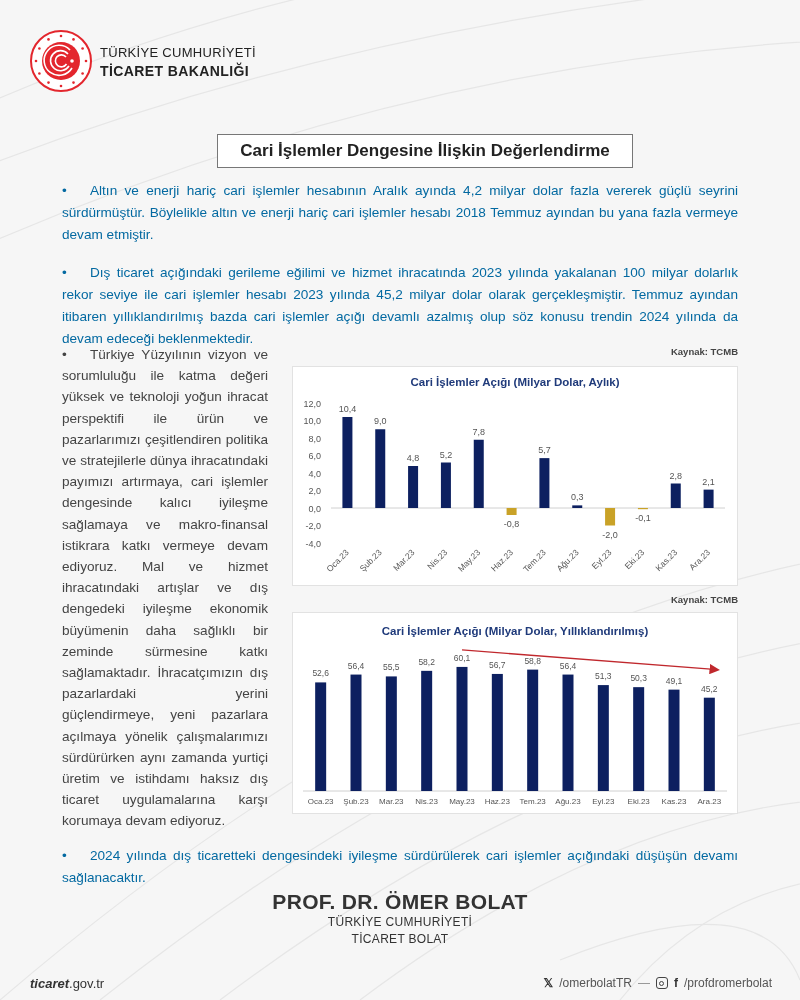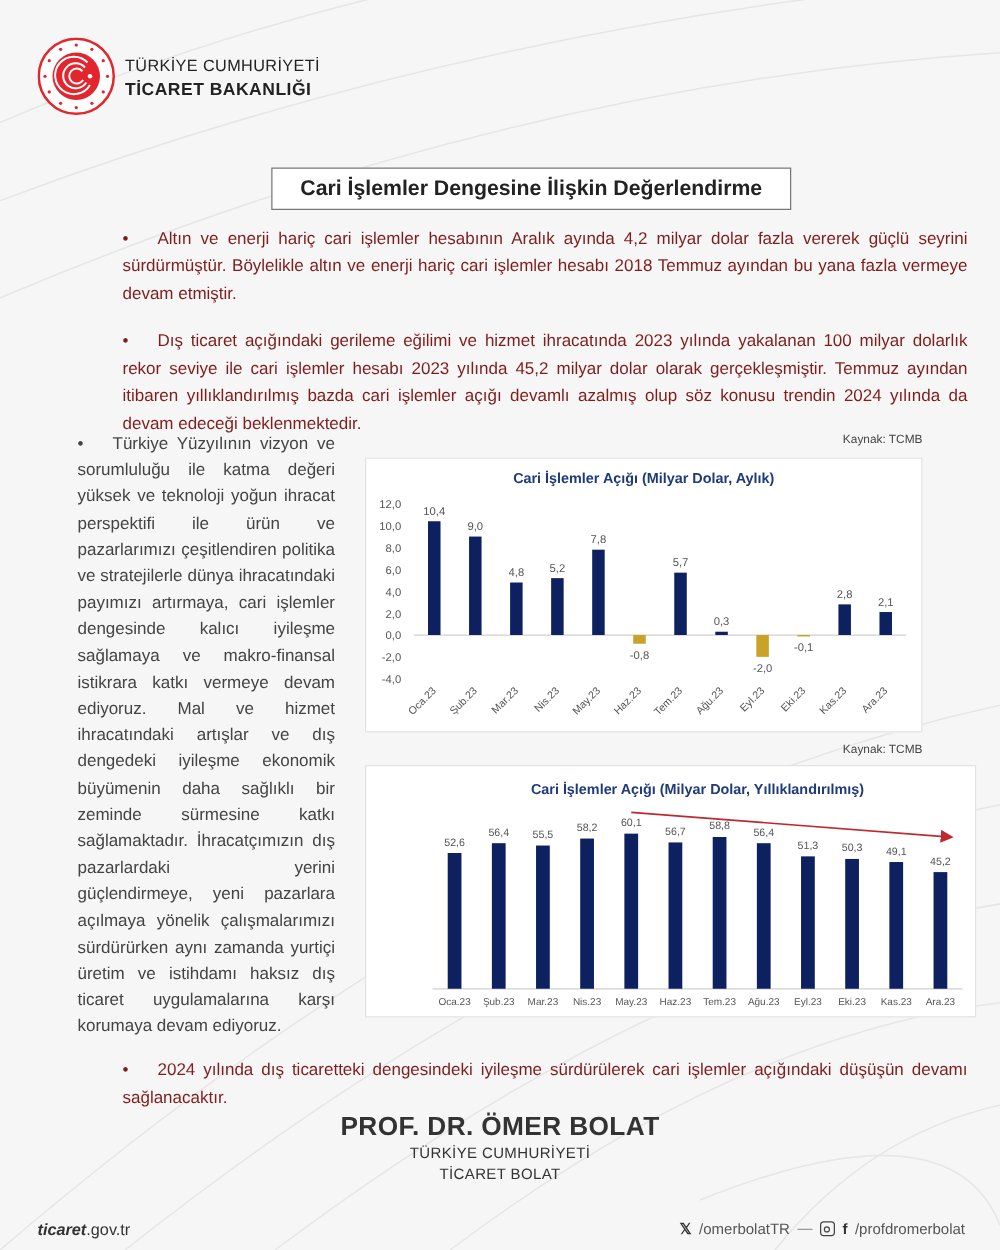--- a/index.html
+++ b/index.html
@@ -4,24 +4,24 @@
 <style>
   html,body{margin:0;padding:0;}
   body{width:800px;height:1000px;position:relative;overflow:hidden;background:#f6f6f6;font-family:"Liberation Sans",sans-serif;color:#333;}
   .bg-lines{position:absolute;left:0;top:0;width:800px;height:1000px;z-index:0;}
   .layer{position:absolute;z-index:1;}
   .logo{left:30px;top:30px;width:62px;height:62px;}
   .brand{left:100px;top:44px;line-height:18px;color:#222;}
   .brand .l1{font-size:13px;letter-spacing:0.3px;}
   .brand .l2{font-size:14px;font-weight:bold;letter-spacing:0.4px;}
   .title-box{left:193px;top:134px;width:414px;height:32px;border:1px solid #777;background:#fff;display:flex;align-items:center;justify-content:center;font-weight:bold;font-size:17px;color:#222;margin-left:24px;}
-  .para{left:62px;width:676px;font-size:13.6px;line-height:22px;text-align:justify;color:#7f1d1d;margin-left:36px;}
+  .para{left:62px;width:676px;font-size:13.6px;line-height:22px;text-align:justify;color:#0369a1;}
   .para .bullet{display:inline-block;width:28px;}
   .col-text{left:62px;top:344px;width:206px;font-size:13.6px;line-height:21.2px;text-align:justify;color:#444;}
-  .source{font-size:9.5px;color:#444;}
+  .source{font-size:9.5px;color:#444;font-weight:bold;}
   .chart-box{background:#fff;border:1px solid #e2e2e2;}
   .sig{left:0;width:800px;text-align:center;color:#333;}
   .sig .name{font-size:21px;font-weight:bold;letter-spacing:0.3px;}
   .sig .sub{font-size:12px;line-height:17px;letter-spacing:0.3px;}
   .footer-left{left:30px;top:976px;font-size:13px;color:#333;}
   .footer-left b{font-weight:bold;font-style:italic;}
   .footer-right{right:28px;top:976px;font-size:12px;color:#555;display:flex;align-items:center;gap:6px;}
   svg text{font-family:"Liberation Sans",sans-serif;}
 </style>
 </head>
@@ -141,21 +141,21 @@
         <text x="253.41666666666669" y="186" text-anchor="end" font-size="8.5" fill="#555" transform="rotate(-45 253.41666666666669 186)">Tem.23</text>
         <text x="286.25" y="186" text-anchor="end" font-size="8.5" fill="#555" transform="rotate(-45 286.25 186)">Ağu.23</text>
         <text x="319.08333333333337" y="186" text-anchor="end" font-size="8.5" fill="#555" transform="rotate(-45 319.08333333333337 186)">Eyl.23</text>
         <text x="351.9166666666667" y="186" text-anchor="end" font-size="8.5" fill="#555" transform="rotate(-45 351.9166666666667 186)">Eki.23</text>
         <text x="384.75" y="186" text-anchor="end" font-size="8.5" fill="#555" transform="rotate(-45 384.75 186)">Kas.23</text>
         <text x="417.58333333333337" y="186" text-anchor="end" font-size="8.5" fill="#555" transform="rotate(-45 417.58333333333337 186)">Ara.23</text>
       </g>
   </svg>
 </div>
 
-<div class="layer chart-box" style="left:292px;top:612px;width:444px;height:200px;padding-left:43px;">
+<div class="layer chart-box" style="left:292px;top:612px;width:444px;height:200px;">
   <svg id="chart2" width="444" height="200" viewBox="0 0 444 200">
     <text x="222" y="22" text-anchor="middle" font-size="11.5" font-weight="bold" fill="#1f3a7a">Cari İşlemler Açığı (Milyar Dolar, Yıllıklandırılmış)</text>
     <line id="c2-axis" stroke="#d0d0d0" stroke-width="1" x1="10" x2="434" y1="178" y2="178"></line>
     <g id="c2-bars">
         <rect x="22.166666666666668" y="69.40645161290323" width="11" height="108.59354838709677" fill="#0d2060"></rect>
         <rect x="57.5" y="61.561290322580646" width="11" height="116.43870967741935" fill="#0d2060"></rect>
         <rect x="92.83333333333334" y="63.41935483870968" width="11" height="114.58064516129032" fill="#0d2060"></rect>
         <rect x="128.16666666666669" y="57.84516129032258" width="11" height="120.15483870967742" fill="#0d2060"></rect>
         <rect x="163.5" y="53.92258064516129" width="11" height="124.07741935483871" fill="#0d2060"></rect>
         <rect x="198.83333333333334" y="60.941935483870964" width="11" height="117.05806451612904" fill="#0d2060"></rect>

